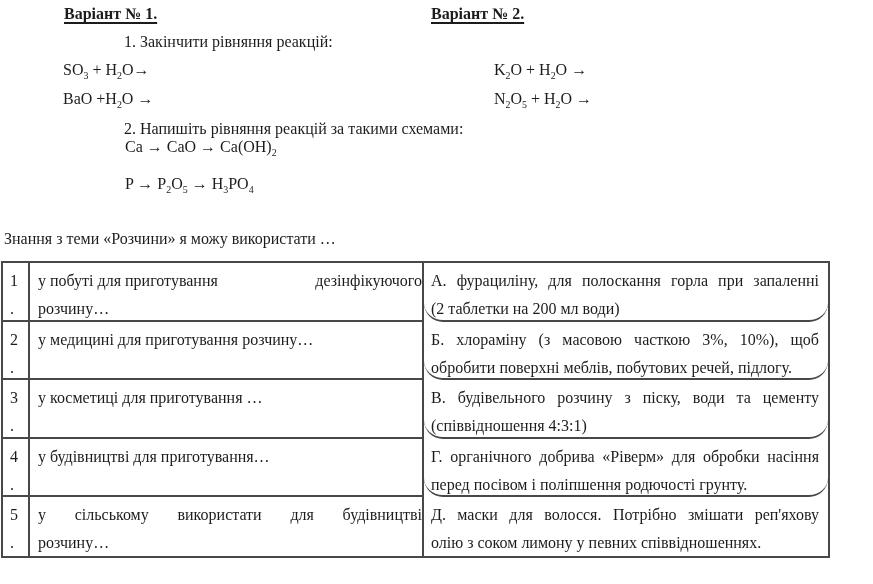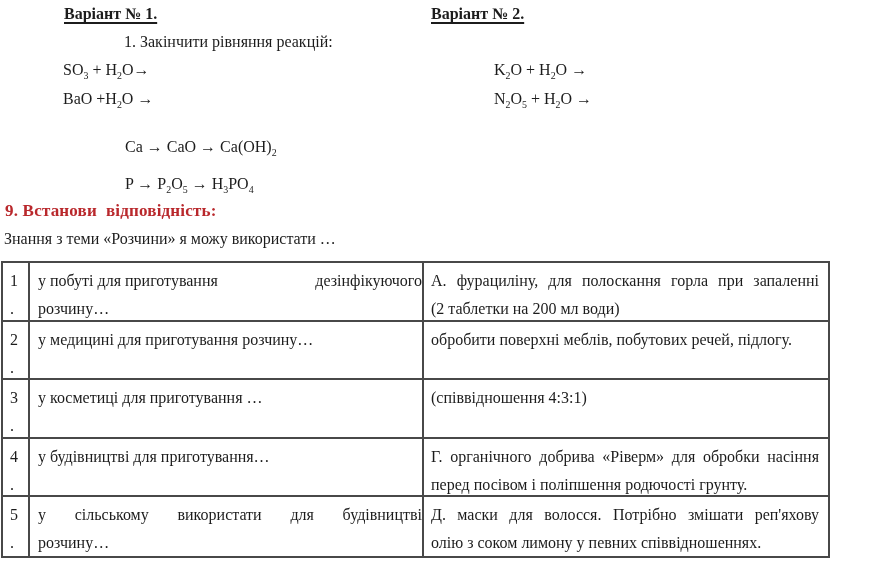--- a/index.html
+++ b/index.html
@@ -46,46 +46,46 @@
     border-bottom: 2px solid #484848;
     box-sizing: border-box;
     overflow: hidden;
     line-height: 28px;
     padding-top: 4px;
   }
   .mrow:last-child .mcell { border-bottom: none; }
   .mcell.ccol3 { border-right: none; }
   .ccol1 { padding-left: 7px; }
   .ccol2 { padding-left: 8px; }
-  .ccol3 { padding-left: 7px; padding-right: 9px; }
+  .ccol3 { padding-left: 7px; padding-right: 9px; border-radius: 19px; }
   .cell-line { min-height: 28px; }
   .cell-line.split { display: flex; justify-content: space-between; }
   .cell-line.jline { text-align: justify; text-align-last: justify; }
 </style>
 </head>
 <body>
 
 <div class="page">
 
   <span class="abs vtitle" style="left:64px; top:5px;">Варіант № 1.</span>
   <span class="abs vtitle" style="left:431px; top:5px;">Варіант № 2.</span>
 
   <span class="abs" style="left:124px; top:33px;">1. Закінчити рівняння реакцій:</span>
 
   <span class="abs" style="left:63px; top:61px;">SO<sub>3</sub> + H<sub>2</sub>O→</span>
   <span class="abs" style="left:63px; top:90px;">BaO +H<sub>2</sub>O →</span>
 
   <span class="abs" style="left:494px; top:61px;">K<sub>2</sub>O + H<sub>2</sub>O →</span>
   <span class="abs" style="left:494px; top:90px;">N<sub>2</sub>O<sub>5</sub> + H<sub>2</sub>O →</span>
 
+  <span class="abs" style="left:124px; top:120px;">2. Напишіть рівняння реакцій за такими схемами:</span>
 
   <span class="abs" style="left:125px; top:138px;">Ca → CaO → Ca(OH)<sub>2</sub></span>
   <span class="abs" style="left:125px; top:175px;">P → P<sub>2</sub>O<sub>5</sub> → H<sub>3</sub>PO<sub>4</sub></span>
 
-  <span class="abs red-heading" style="left: 5px; top: 201px; color: rgb(185, 40, 44);">9. Встанови  відповідність:</span>
   <span class="abs" style="left:4px; top:230px;">Знання з теми «Розчини» я можу використати …</span>
 
   <div class="mtable">
     <div class="mrow">
       <div class="mcell ccol1">
         <div class="cell-line num-n">1</div>
         <div class="cell-line num-d">.</div>
       </div>
       <div class="mcell ccol2 cell-left">
           <div class="cell-line split">
@@ -102,33 +102,35 @@
 
     <div class="mrow">
       <div class="mcell ccol1">
         <div class="cell-line num-n">2</div>
         <div class="cell-line num-d">.</div>
       </div>
       <div class="mcell ccol2 cell-left">
           <div class="cell-line">у медицині для приготування розчину…</div>
         </div>
       <div class="mcell ccol3 cell-right">
+          <div class="cell-line jline">Б. хлораміну (з масовою часткою 3%, 10%), щоб</div>
           <div class="cell-line">обробити поверхні меблів, побутових речей, підлогу.</div>
         </div>
     </div>
 
     <div class="mrow">
       <div class="mcell ccol1">
         <div class="cell-line num-n">3</div>
         <div class="cell-line num-d">.</div>
       </div>
       <div class="mcell ccol2 cell-left">
           <div class="cell-line">у косметиці для приготування …</div>
         </div>
       <div class="mcell ccol3 cell-right">
+          <div class="cell-line jline">В. будівельного розчину з піску, води та цементу</div>
           <div class="cell-line">(співвідношення 4:3:1)</div>
         </div>
     </div>
 
     <div class="mrow">
       <div class="mcell ccol1">
         <div class="cell-line num-n">4</div>
         <div class="cell-line num-d">.</div>
       </div>
       <div class="mcell ccol2 cell-left">

